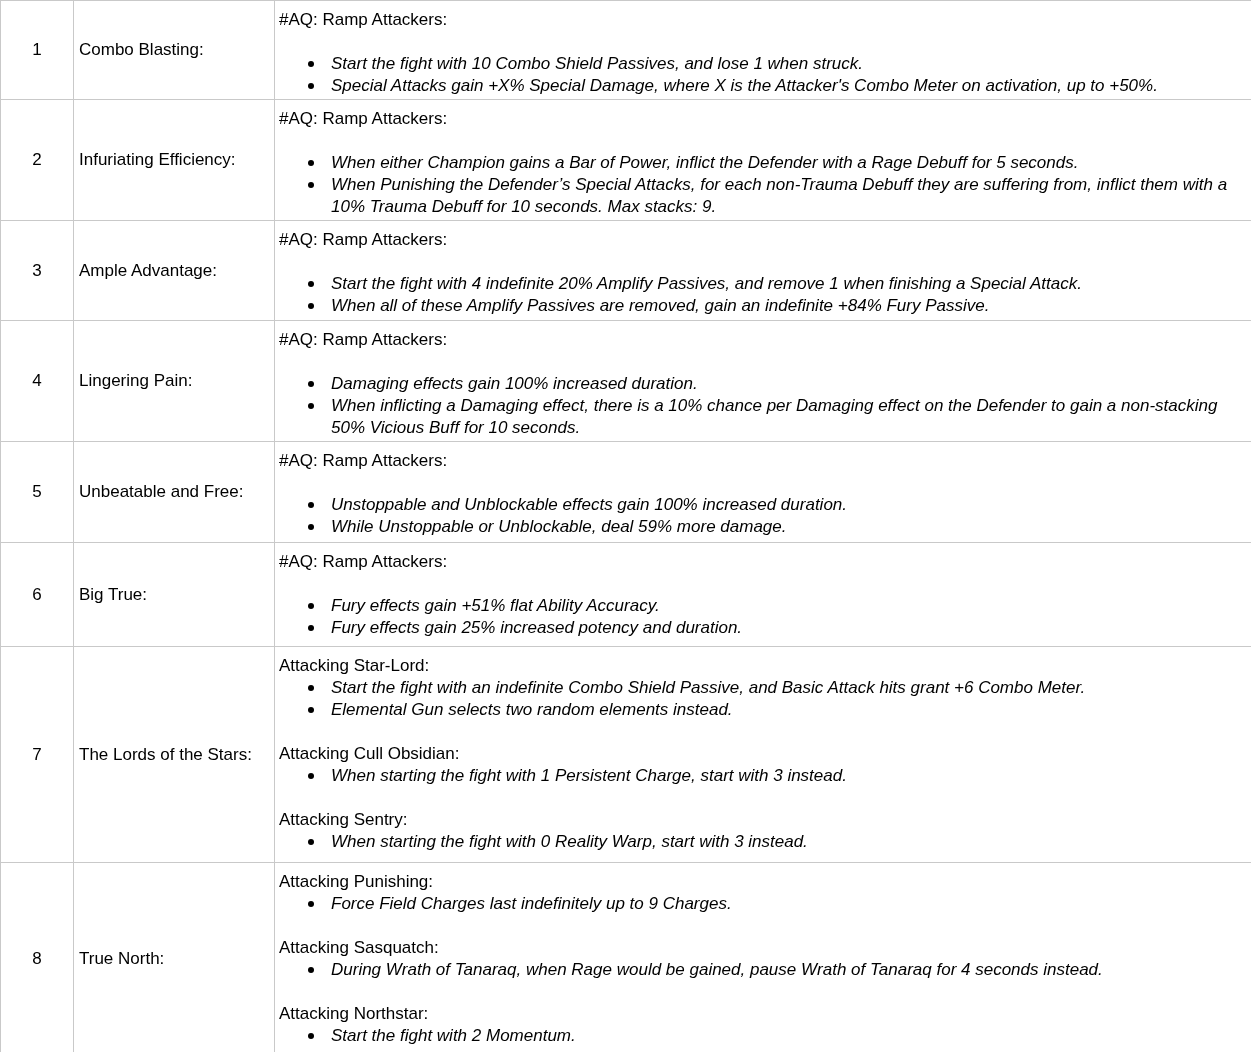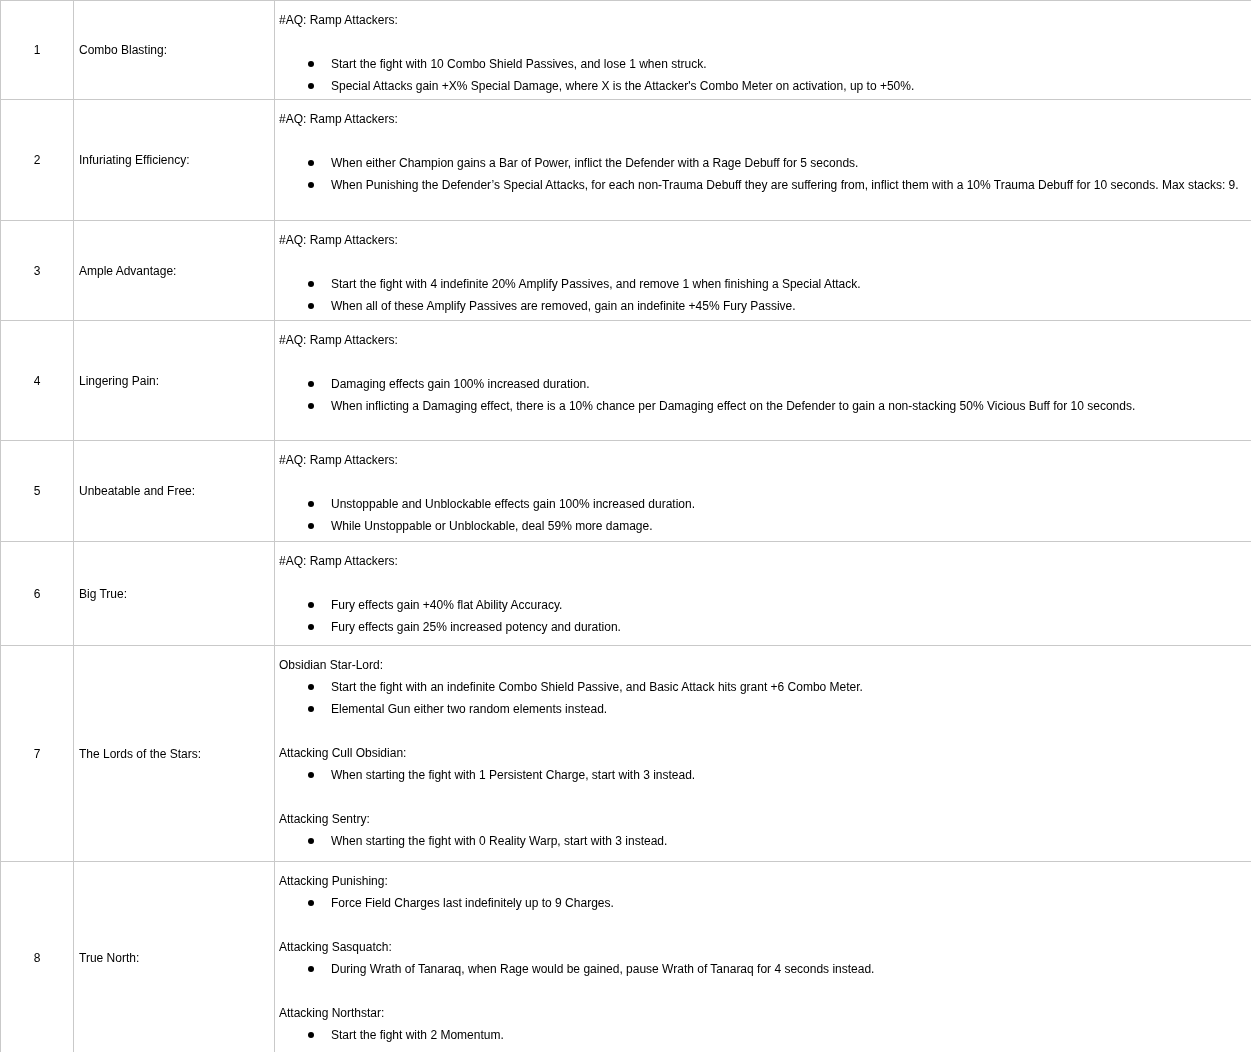--- a/index.html
+++ b/index.html
@@ -17,21 +17,21 @@
     color: var(--text-color);
   }
   table.nodes-table {
     border-collapse: collapse;
     table-layout: fixed;
     width: 1251px;
   }
   td {
     border: 1px solid var(--border-color);
     vertical-align: middle;
-    font-size: 12px;
+    font-size: 17px;
   }
   
   tbody tr:nth-child(1) { height: 98px; }
   tbody tr:nth-child(2) { height: 121px; }
   tbody tr:nth-child(3) { height: 100px; }
   tbody tr:nth-child(4) { height: 120px; }
   tbody tr:nth-child(5) { height: 101px; }
   tbody tr:nth-child(6) { height: 104px; }
   tbody tr:nth-child(7) { height: 216px; }
   tbody tr:nth-child(8) { height: 192px; }
@@ -53,20 +53,21 @@
     line-height: 22px;
     white-space: nowrap;
   }
   .blank-line {
     height: 22px;
   }
   .bullet-line {
     position: relative;
     padding-left: 52px;
     line-height: 22px;
+    font-style: italic;
   }
   .bullet-dot {
     position: absolute;
     left: 29px;
     top: 8px;
     width: 6px;
     height: 6px;
     background: var(--text-color);
     border-radius: 50%;
     display: inline-block;
@@ -102,21 +103,21 @@
           <div class="bullet-line"><span class="bullet-dot"></span><span class="bullet-text">When Punishing the Defender’s Special Attacks, for each non-Trauma Debuff they are suffering from, inflict them with a 10% Trauma Debuff for 10 seconds. Max stacks: 9.</span></div>
         </td>
   </tr>
       <tr>
     <td class="num-cell">3</td>
     <td class="title-cell">Ample Advantage:</td>
     <td class="desc-cell">
           <div class="section-header">#AQ: Ramp Attackers:</div>
           <div class="blank-line"></div>
           <div class="bullet-line"><span class="bullet-dot"></span><span class="bullet-text">Start the fight with 4 indefinite 20% Amplify Passives, and remove 1 when finishing a Special Attack.</span></div>
-          <div class="bullet-line"><span class="bullet-dot"></span><span class="bullet-text">When all of these Amplify Passives are removed, gain an indefinite +45% Fury Passive.</span></div>
+          <div class="bullet-line"><span class="bullet-dot"></span><span class="bullet-text">When all of these Amplify Passives are removed, gain an indefinite +84% Fury Passive.</span></div>
         </td>
   </tr>
       <tr>
     <td class="num-cell">4</td>
     <td class="title-cell">Lingering Pain:</td>
     <td class="desc-cell">
           <div class="section-header">#AQ: Ramp Attackers:</div>
           <div class="blank-line"></div>
           <div class="bullet-line"><span class="bullet-dot"></span><span class="bullet-text">Damaging effects gain 100% increased duration.</span></div>
           <div class="bullet-line"><span class="bullet-dot"></span><span class="bullet-text">When inflicting a Damaging effect, there is a 10% chance per Damaging effect on the Defender to gain a non-stacking 50% Vicious Buff for 10 seconds.</span></div>
@@ -131,31 +132,31 @@
           <div class="bullet-line"><span class="bullet-dot"></span><span class="bullet-text">Unstoppable and Unblockable effects gain 100% increased duration.</span></div>
           <div class="bullet-line"><span class="bullet-dot"></span><span class="bullet-text">While Unstoppable or Unblockable, deal 59% more damage.</span></div>
         </td>
   </tr>
       <tr>
     <td class="num-cell">6</td>
     <td class="title-cell">Big True:</td>
     <td class="desc-cell">
           <div class="section-header">#AQ: Ramp Attackers:</div>
           <div class="blank-line"></div>
-          <div class="bullet-line"><span class="bullet-dot"></span><span class="bullet-text">Fury effects gain +40% flat Ability Accuracy.</span></div>
+          <div class="bullet-line"><span class="bullet-dot"></span><span class="bullet-text">Fury effects gain +51% flat Ability Accuracy.</span></div>
           <div class="bullet-line"><span class="bullet-dot"></span><span class="bullet-text">Fury effects gain 25% increased potency and duration.</span></div>
         </td>
   </tr>
       <tr>
     <td class="num-cell">7</td>
     <td class="title-cell">The Lords of the Stars:</td>
     <td class="desc-cell">
-          <div class="section-header">Obsidian Star-Lord:</div>
+          <div class="section-header">Attacking Star-Lord:</div>
           <div class="bullet-line"><span class="bullet-dot"></span><span class="bullet-text">Start the fight with an indefinite Combo Shield Passive, and Basic Attack hits grant +6 Combo Meter.</span></div>
-          <div class="bullet-line"><span class="bullet-dot"></span><span class="bullet-text">Elemental Gun either two random elements instead.</span></div>
+          <div class="bullet-line"><span class="bullet-dot"></span><span class="bullet-text">Elemental Gun selects two random elements instead.</span></div>
           <div class="blank-line"></div>
           <div class="section-header">Attacking Cull Obsidian:</div>
           <div class="bullet-line"><span class="bullet-dot"></span><span class="bullet-text">When starting the fight with 1 Persistent Charge, start with 3 instead.</span></div>
           <div class="blank-line"></div>
           <div class="section-header">Attacking Sentry:</div>
           <div class="bullet-line"><span class="bullet-dot"></span><span class="bullet-text">When starting the fight with 0 Reality Warp, start with 3 instead.</span></div>
         </td>
   </tr>
       <tr>
     <td class="num-cell">8</td>

